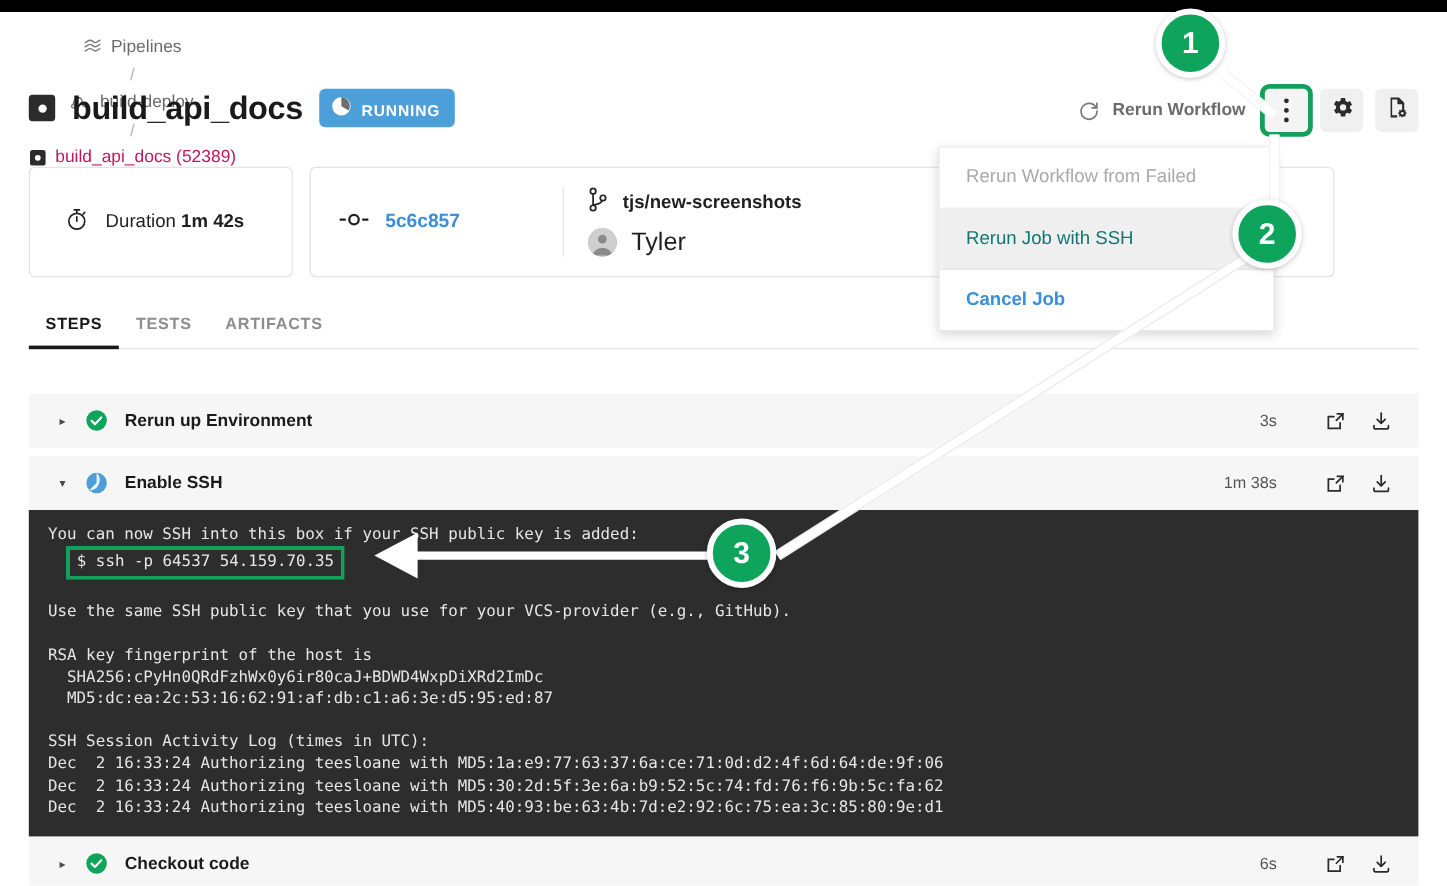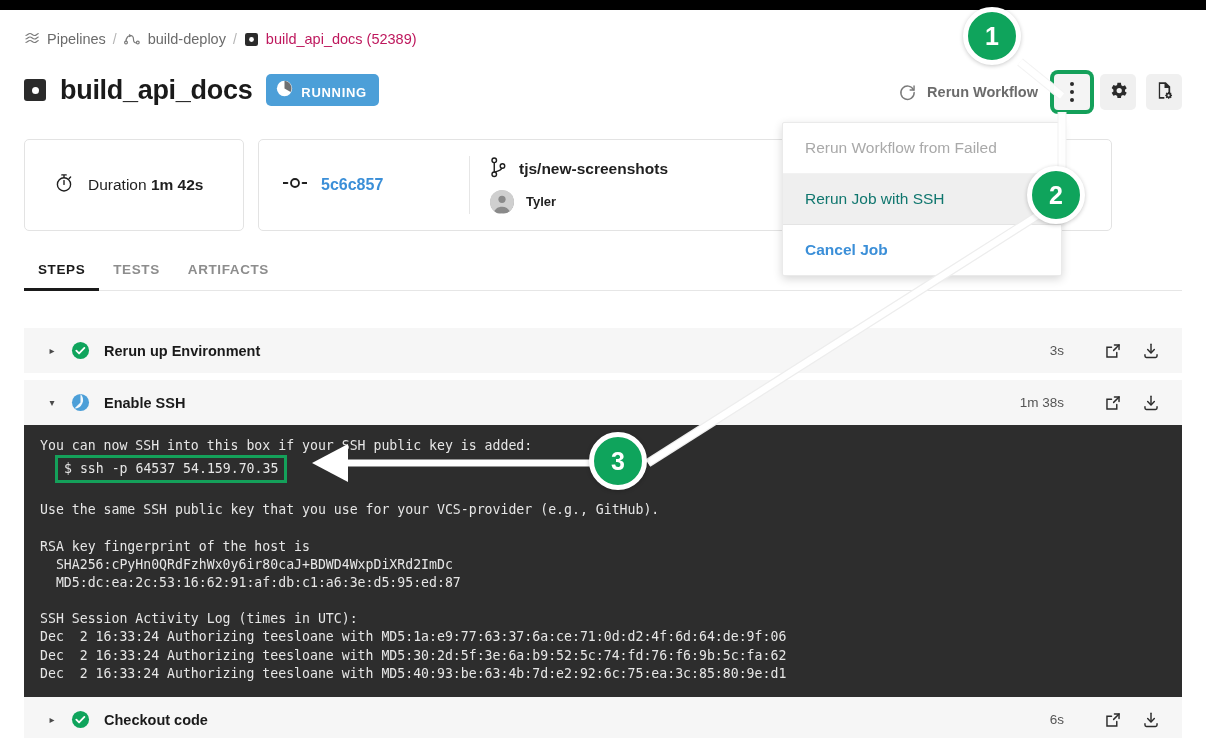--- a/index.html
+++ b/index.html
@@ -14,21 +14,21 @@
   
   .topbar {
     position:absolute; left:0; top:0; width:1206px; height:10px;
     background:#000000;
   }
 
   
   .breadcrumb {
     position:absolute; left:24px; top:31px;
     display:flex; align-items:center; gap:7px;
-    font-size:14.5px; color:#6b6b6b;
+    font-size:14.5px; color:#6b6b6b;flex-direction:column;
   }
   .breadcrumb .crumb { display:flex; align-items:center; gap:7px; }
   .breadcrumb .sep { color:#b5b5b5; font-size:14px; }
   .breadcrumb .last { color:#be185d; }
   .ic { display:inline-block; line-height:0; }
 
   
   .title-row {
     position:absolute; left:24px; top:74px;
     display:flex; align-items:center; gap:14px;
@@ -83,21 +83,21 @@
   .vdiv { width:1px; height:58px; background:#e6e6e6; margin:0 20px 0 6px; }
   .commit-right { display:flex; flex-direction:column; gap:8px; }
   .branch-line { display:flex; align-items:center; gap:12px; }
   .branch-name { font-size:15.5px; font-weight:bold; color:#1f1f1f; }
   .author-line { display:flex; align-items:center; gap:12px; }
   .avatar {
     width:24px; height:24px; border-radius:50%; overflow:hidden;
     background:linear-gradient(160deg,#cfcfcf,#9a9a9a);
     display:flex; align-items:center; justify-content:center;
   }
-  .author-name { font-size:13px; font-weight:bold; color:#1f1f1f; }
+  .author-name { font-size:21px; font-weight:normal; color:#1f1f1f; }
 
   
   .tabs {
     position:absolute; left:24px; top:262px; width:1158px;
     border-bottom:1px solid #e6e6e6; display:flex; gap:0;
   }
   .tab {
     padding:0 14px 13px 14px; font-size:13.5px; font-weight:bold;
     letter-spacing:.6px; color:#8d8d8d; cursor:pointer; position:relative;
   }

